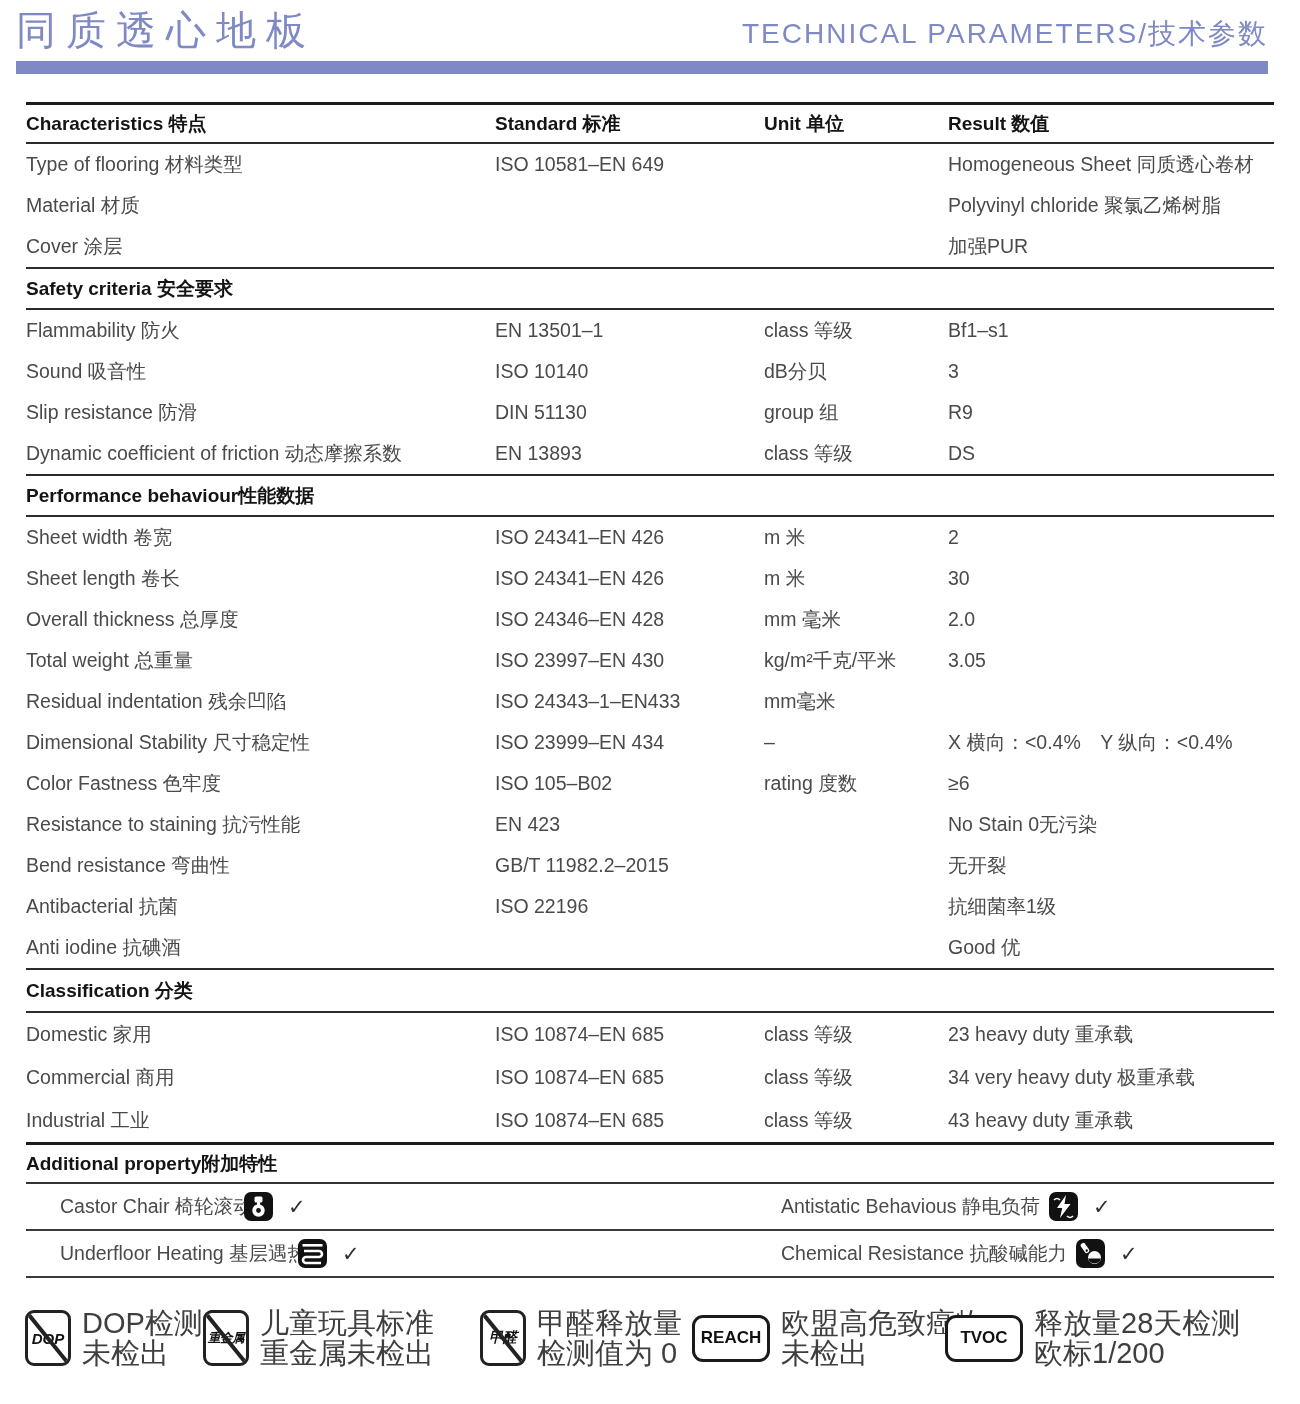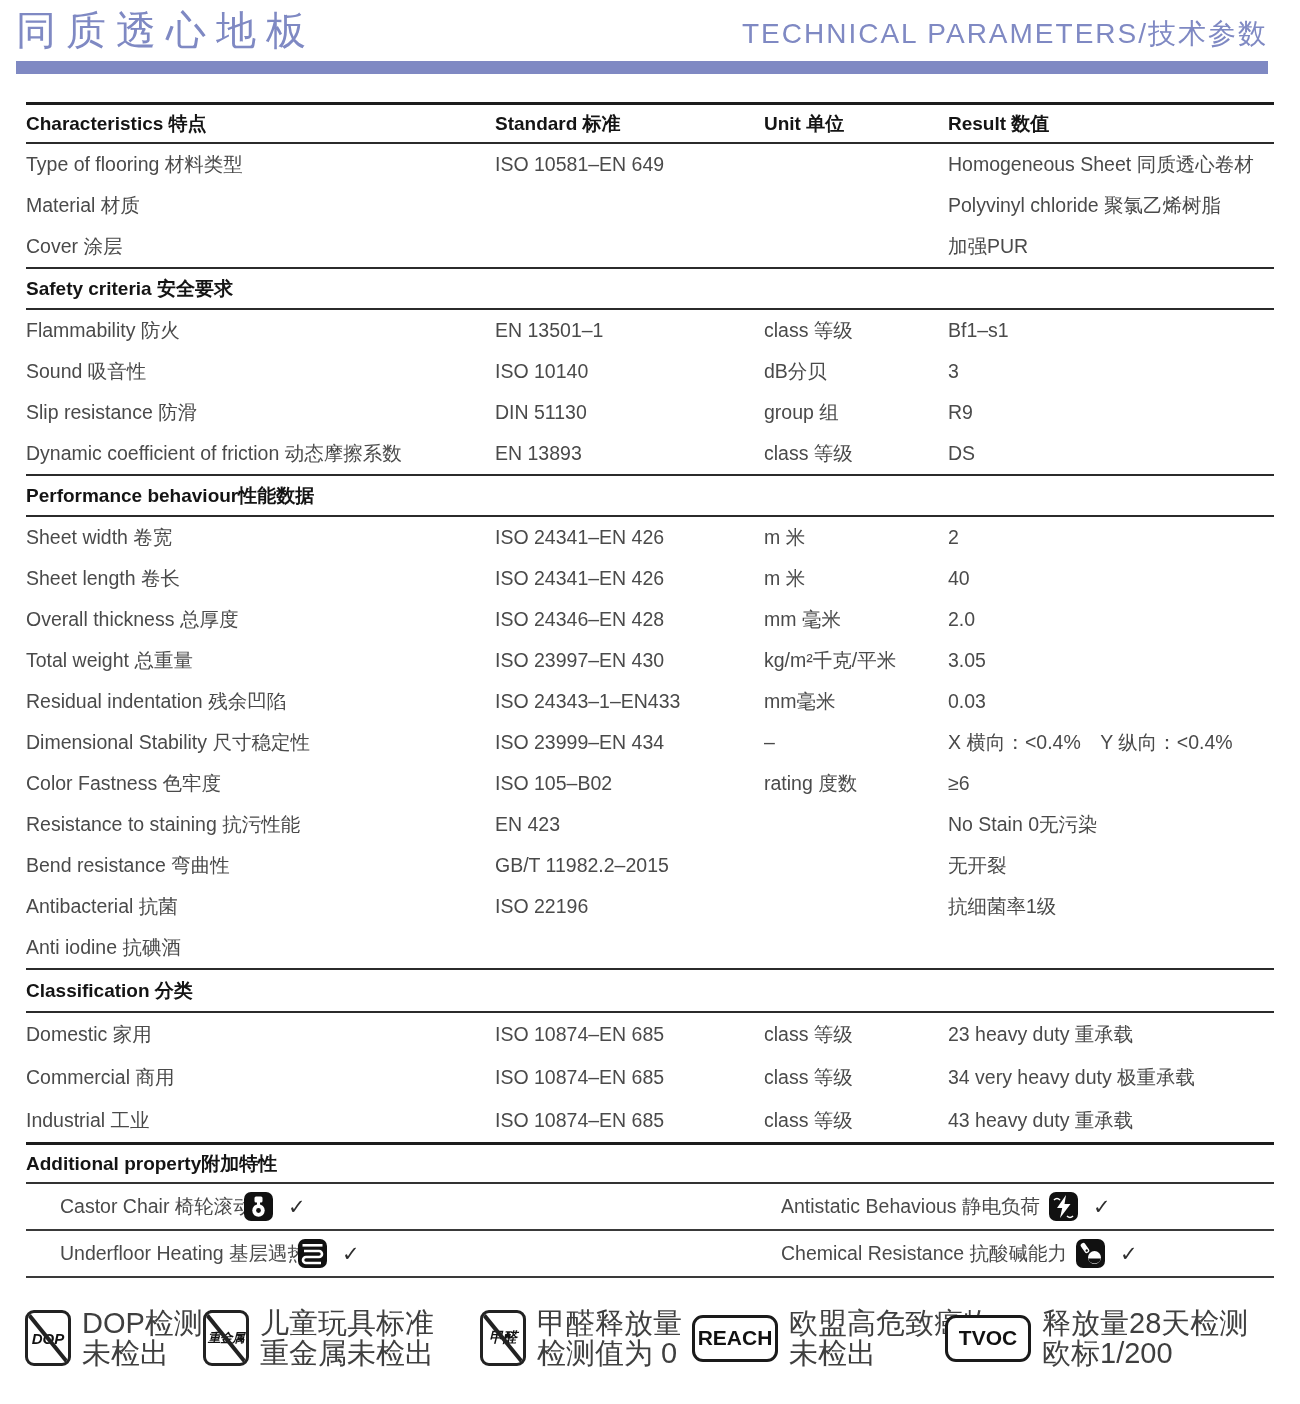--- a/index.html
+++ b/index.html
@@ -76,24 +76,24 @@
     font-weight: bold; font-style: italic; color: #111;
     overflow: hidden; background: #fff;
   }
   .badge-sq .slash {
     position: absolute; left: 50%; top: 50%;
     width: 76px; height: 3.5px; background: #222;
     transform: translate(-50%, -50%) rotate(51deg);
   }
   .fs15 { font-size: 15px; } .fs12 { font-size: 12.5px; letter-spacing: -0.5px; } .fs14 { font-size: 14px; }
   .badge-wide {
-    width: 86px; height: 47px; flex: 0 0 auto;
+    width: 78px; height: 47px; flex: 0 0 auto;
     border: 3.5px solid #1a1a1a; border-radius: 11px;
     display: flex; align-items: center; justify-content: center;
-    font-weight: bold; font-size: 21px; color: #111; background: #fff;
+    font-weight: bold; font-size: 17px; color: #111; background: #fff;
   }
   .badge-text { margin-left: 11px; font-size: 29px; line-height: 30px; color: #3f3f3f; white-space: nowrap; }
 </style>
 </head>
 <body>
 
 <div class="page-header">
   <div class="header-row">
     <div class="title-cn">同质透心地板</div>
     <div class="title-en">TECHNICAL PARAMETERS/技术参数</div>
@@ -159,39 +159,38 @@
   <div class="trow grid4">
     <div class="cell">Sheet width 卷宽</div>
     <div class="cell">ISO 24341–EN 426</div>
     <div class="cell">m 米</div>
     <div class="cell">2</div>
   </div>
   <div class="trow grid4">
     <div class="cell">Sheet length 卷长</div>
     <div class="cell">ISO 24341–EN 426</div>
     <div class="cell">m 米</div>
-    <div class="cell">40</div>
+    <div class="cell">30</div>
   </div>
   <div class="trow grid4">
     <div class="cell">Overall thickness 总厚度</div>
     <div class="cell">ISO 24346–EN 428</div>
     <div class="cell">mm 毫米</div>
     <div class="cell">2.0</div>
   </div>
   <div class="trow grid4">
     <div class="cell">Total weight 总重量</div>
     <div class="cell">ISO 23997–EN 430</div>
     <div class="cell">kg/m²千克/平米</div>
     <div class="cell">3.05</div>
   </div>
   <div class="trow grid4">
     <div class="cell">Residual indentation 残余凹陷</div>
     <div class="cell">ISO 24343–1–EN433</div>
     <div class="cell">mm毫米</div>
-    <div class="cell">0.03</div>
   </div>
   <div class="trow grid4">
     <div class="cell">Dimensional Stability 尺寸稳定性</div>
     <div class="cell">ISO 23999–EN 434</div>
     <div class="cell">–</div>
     <div class="cell">X 横向：&lt;0.4%　Y 纵向：&lt;0.4%</div>
   </div>
   <div class="trow grid4">
     <div class="cell">Color Fastness 色牢度</div>
     <div class="cell">ISO 105–B02</div>
@@ -213,20 +212,21 @@
   <div class="trow grid4">
     <div class="cell">Antibacterial 抗菌</div>
     <div class="cell">ISO 22196</div>
     <div class="cell"></div>
     <div class="cell">抗细菌率1级</div>
   </div>
   <div class="trow grid4">
     <div class="cell">Anti iodine 抗碘酒</div>
     <div class="cell"></div>
     <div class="cell"></div>
+    <div class="cell">Good 优</div>
   </div>
 
   <div class="section-band band-tall">Classification 分类</div>
   <div class="trow row43 grid4">
     <div class="cell">Domestic 家用</div>
     <div class="cell">ISO 10874–EN 685</div>
     <div class="cell">class 等级</div>
     <div class="cell">23 heavy duty 重承载</div>
   </div>
   <div class="trow row43 grid4">

